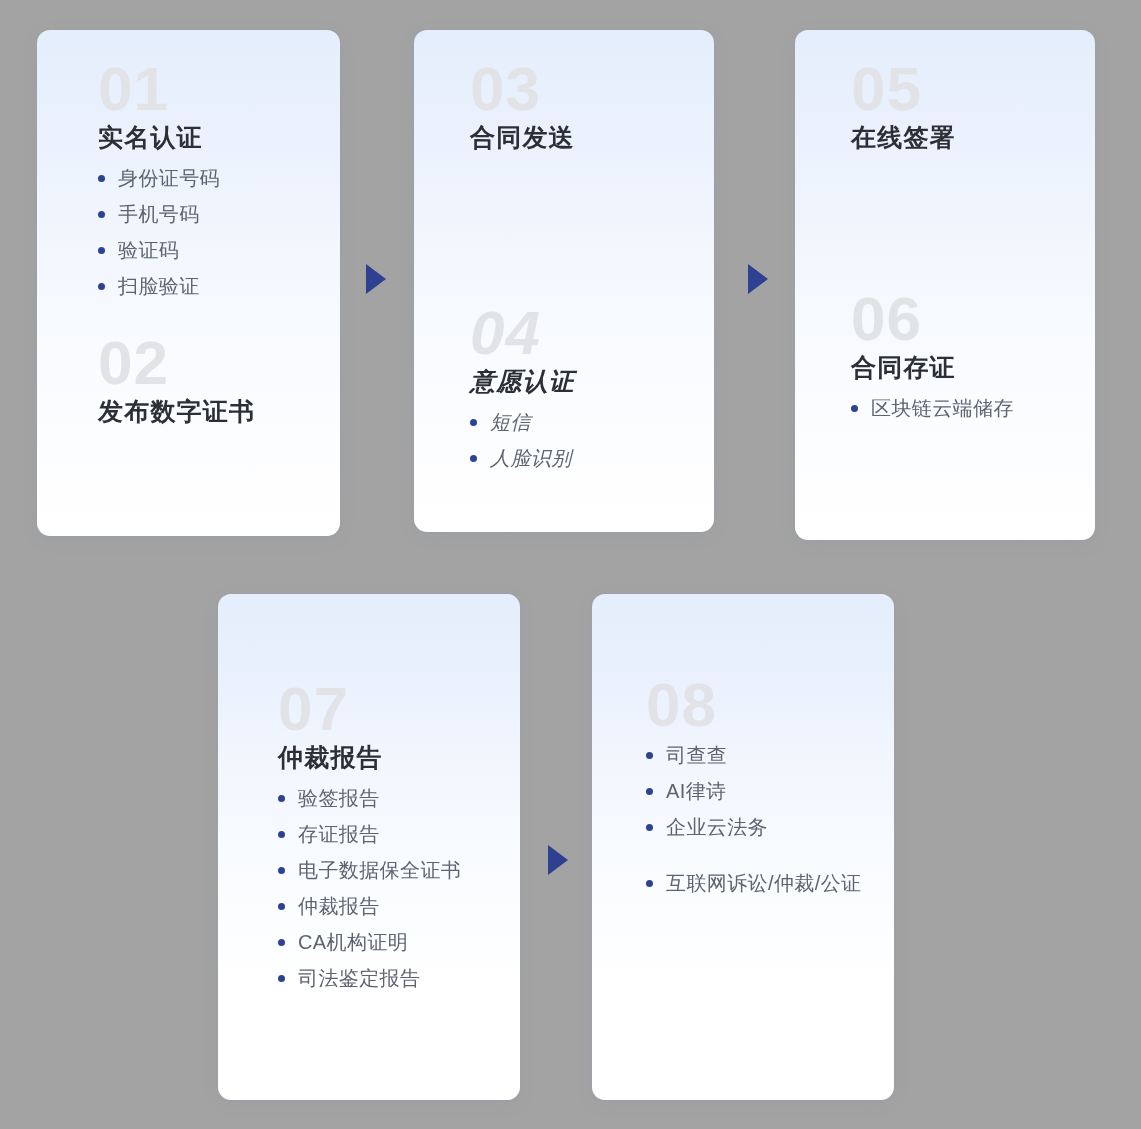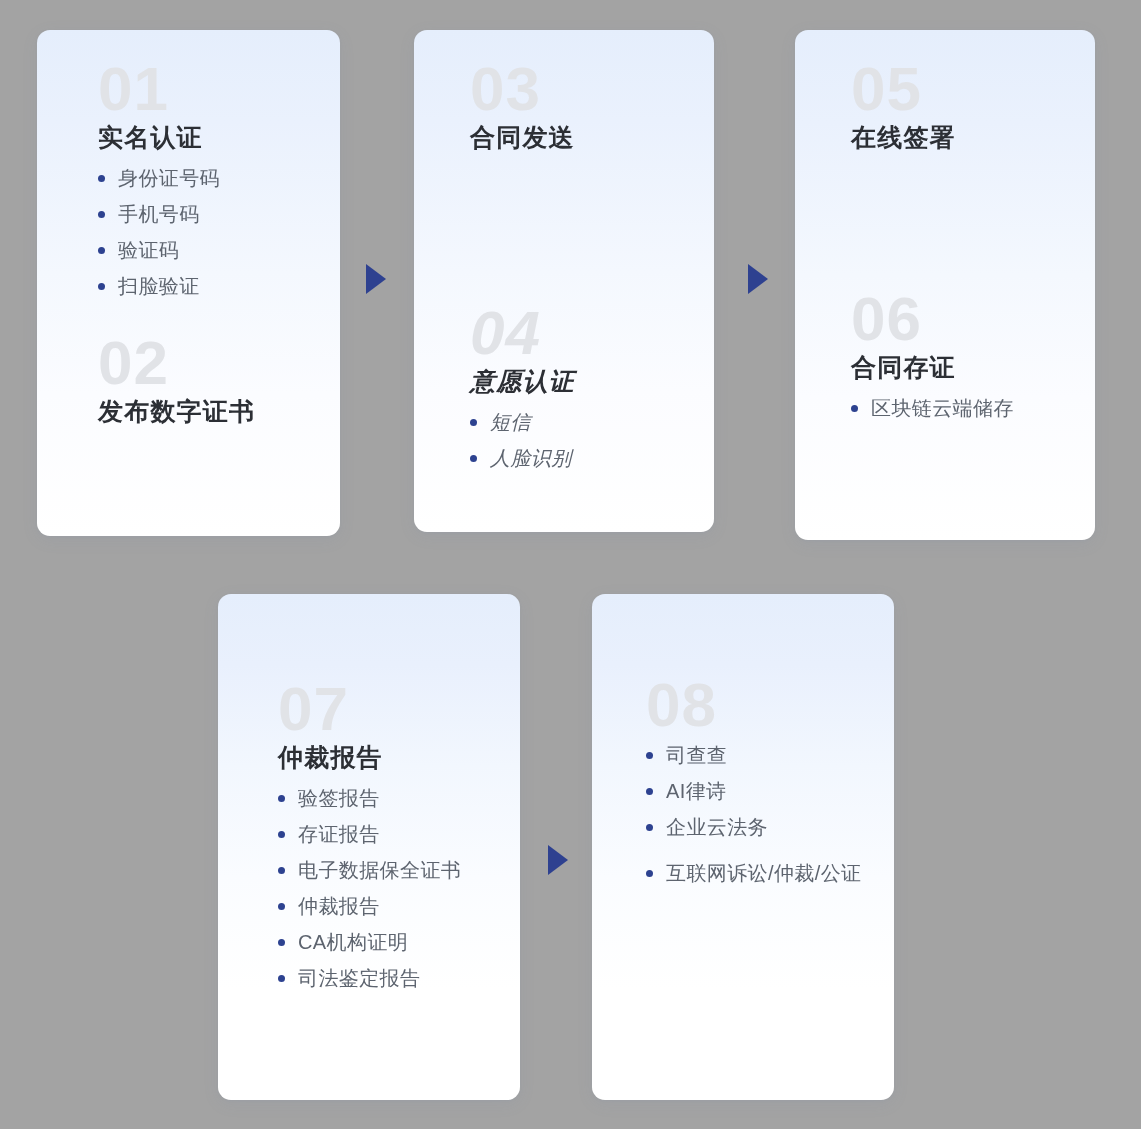--- a/index.html
+++ b/index.html
@@ -65,21 +65,21 @@
     display: flex;
     align-items: center;
     font-size: 20px;
     color: #5d646f;
     line-height: 1;
     margin-bottom: 16px;
     letter-spacing: 0.4px;
     white-space: nowrap;
   }
 
-  .step-list li.spaced { margin-top: 26px; }
+  .step-list li.spaced { margin-top: 36px; }
 
   .bullet {
     display: inline-block;
     width: 7px;
     height: 7px;
     border-radius: 50%;
     background: #2d4290;
     margin-right: 13px;
     flex: 0 0 auto;
   }

